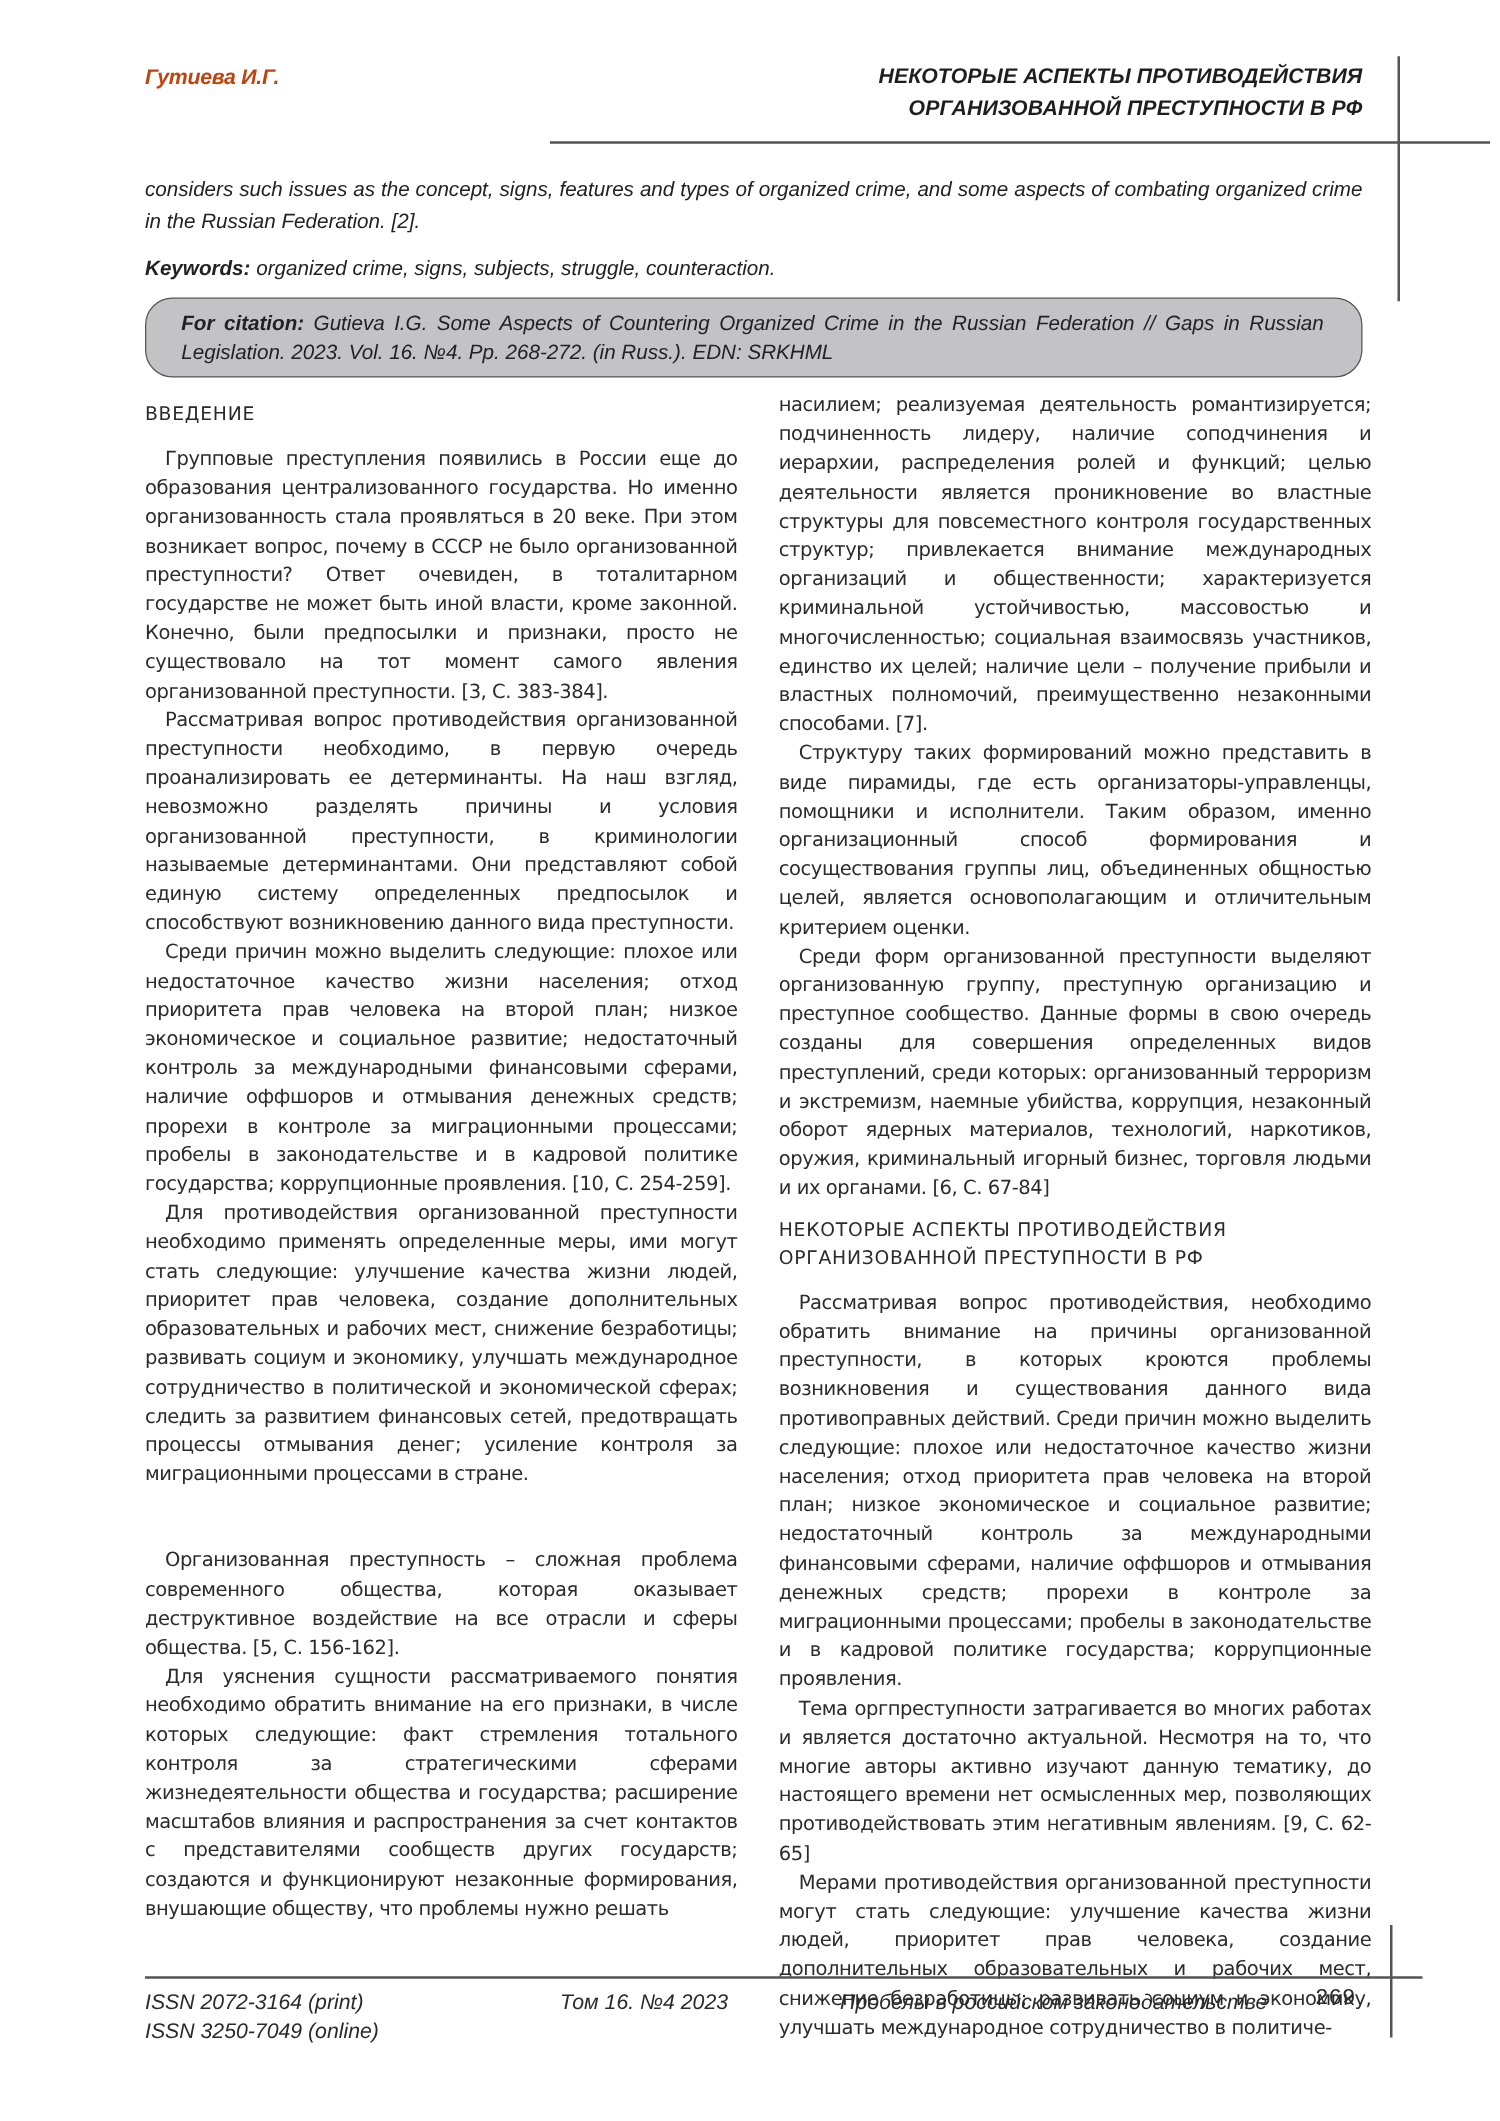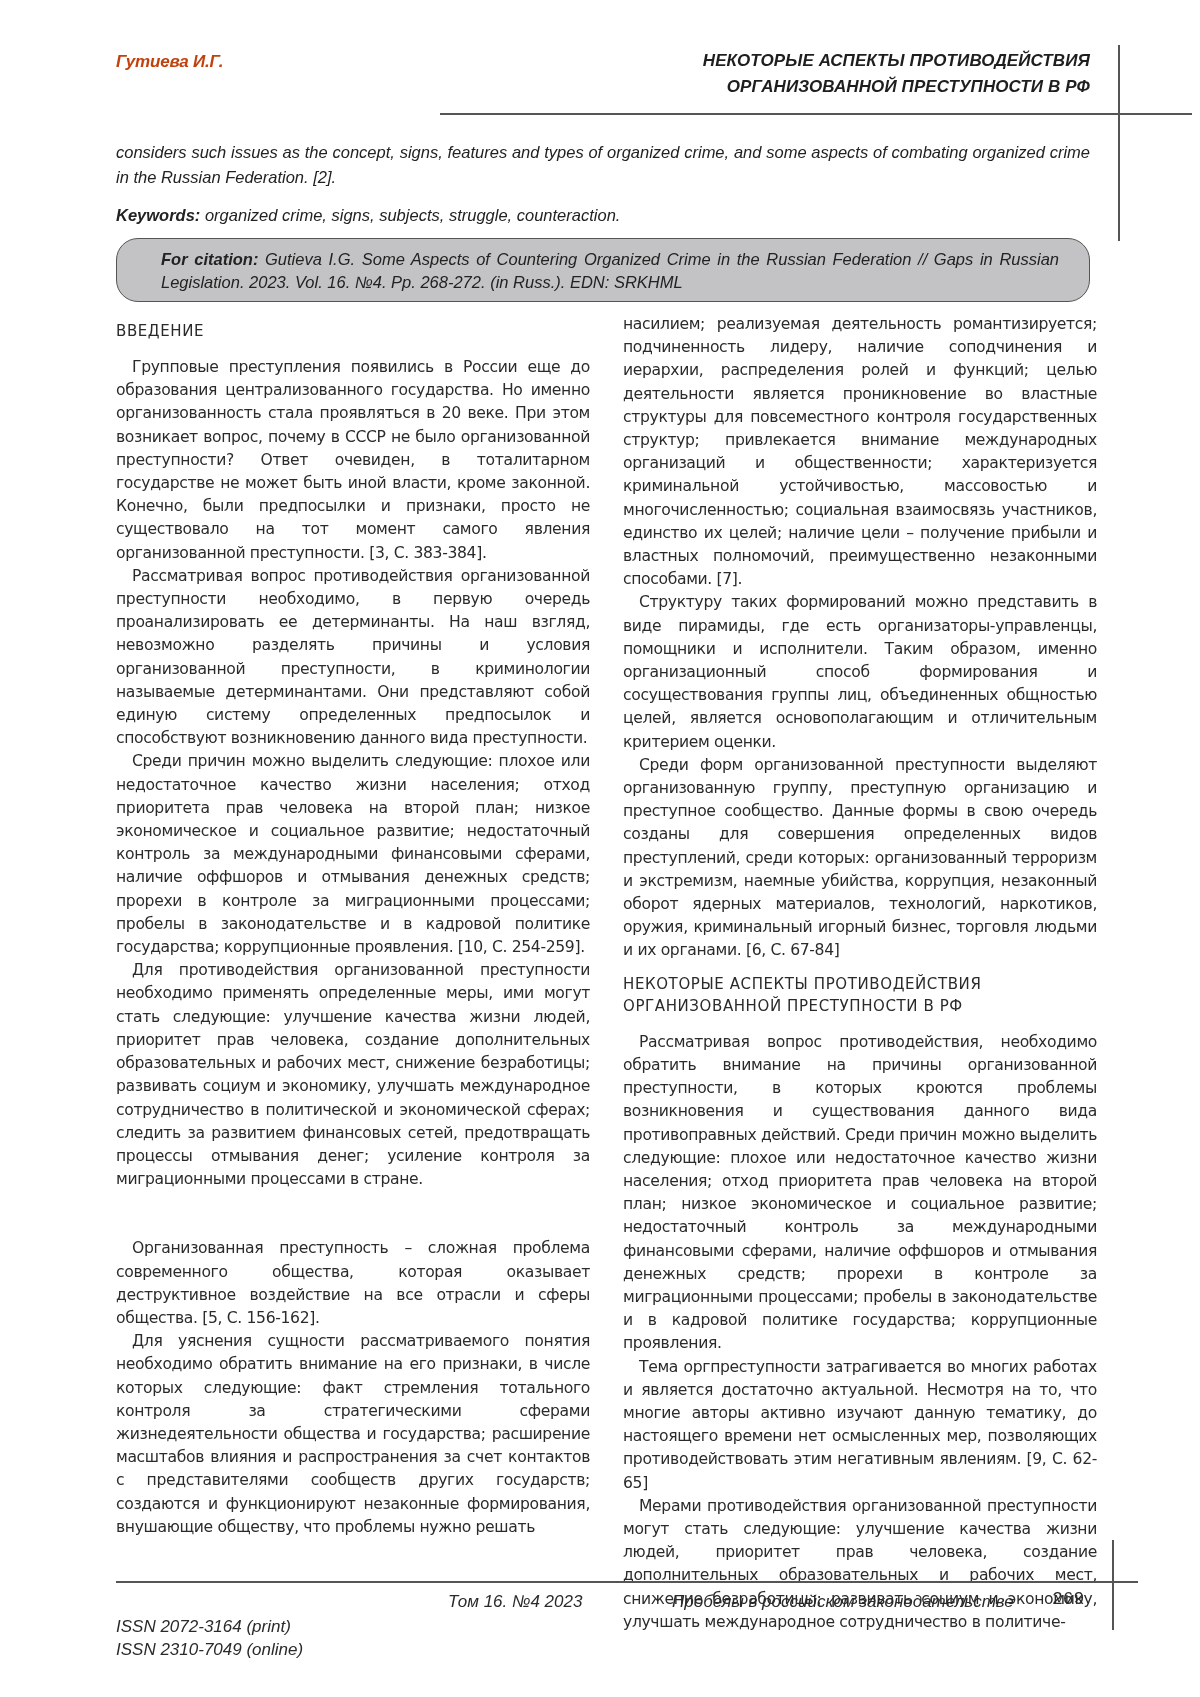--- a/index.html
+++ b/index.html
@@ -27,21 +27,21 @@
     }
     .keywords {
       left: 116px; top: 203px; width: 974px;
       font-family: "Liberation Sans", sans-serif; font-style: italic;
       font-size: 16.5px; line-height: 25px; color: #222;
     }
     .keywords b { font-weight: bold; }
     .citation {
       left: 116px; top: 238px; width: 974px; height: 64px; box-sizing: border-box;
       background: #c3c3c5; border: 1.5px solid #555; border-radius: 22px;
-      padding: 9px 30px 0 44px;
+      padding: 9px 30px 0 28px;
       font-family: "Liberation Sans", sans-serif; font-style: italic;
       font-size: 16.5px; line-height: 23px; color: #222; text-align: justify;
     }
     .citation b { font-weight: bold; }
 
     .col {
       width: 474px; font-size: 15.6px; line-height: 23.2px; color: #2b2b2b;
       font-family: "DejaVu Sans", sans-serif; letter-spacing: -0.35px;
     }
     .col-left { left: 116px; top: 320px; }
@@ -55,21 +55,21 @@
       letter-spacing: 0.6px; color: #2a2a2a; text-transform: uppercase;
       font-family: "DejaVu Sans", sans-serif;
     }
     .col h2.first { margin: 0 0 14px 0; }
     .col h2.mid { margin: 10px 0 14px 0; }
 
     .footer {
       font-family: "Liberation Sans", sans-serif; font-style: italic;
       font-size: 17px; line-height: 23px; color: #2a2a2a;
     }
-    .f-issn { left: 116px; top: 1590px; margin-top: 25px; }
+    .f-issn { left: 116px; top: 1590px; }
     .f-vol { left: 448px; top: 1590px; }
     .f-journal { left: 672px; top: 1590px; }
     .f-page { left: 1052px; top: 1588px; font-style: normal; font-family: Liberation Mono, monospace; font-size: 18px; }
   </style>
 </head>
 <body>
 
 <div class="abs hdr-author">Гутиева И.Г.</div>
 <div class="abs hdr-title">
   <div>НЕКОТОРЫЕ АСПЕКТЫ ПРОТИВОДЕЙСТВИЯ</div>
@@ -106,17 +106,17 @@
   </h2>
   <p>Рассматривая вопрос противодействия, необходимо обратить внимание на причины организованной преступности, в которых кроются проблемы возникновения и существования данного вида противоправных действий. Среди причин можно выделить следующие: плохое или недостаточное качество жизни населения; отход приоритета прав человека на второй план; низкое экономическое и социальное развитие; недостаточный контроль за международными финансовыми сферами, наличие оффшоров и отмывания денежных средств; прорехи в контроле за миграционными процессами; пробелы в законодательстве и в кадровой политике государства; коррупционные проявления.</p>
   <p>Тема оргпреступности затрагивается во многих работах и является достаточно актуальной. Несмотря на то, что многие авторы активно изучают данную тематику, до настоящего времени нет осмысленных мер, позволяющих противодействовать этим негативным явлениям. [9, С. 62-65]</p>
   <p>Мерами противодействия организованной преступности могут стать следующие: улучшение качества жизни людей, приоритет прав человека, создание дополнительных образовательных и рабочих мест, снижение безработицы; развивать социум и экономику, улучшать международное сотрудничество в политиче-</p>
 </div>
 
 <div class="abs hline" style="left:116px; top:1581px; width:1022px;"></div>
 <div class="abs vline" style="left:1112px; top:1540px; height:90px;"></div>
 <div class="abs footer f-issn">
   <div>ISSN 2072-3164 (print)</div>
-  <div>ISSN 2310-7049 (online)</div>
+  <div>ISSN 3250-7049 (online)</div>
 </div>
 <div class="abs footer f-vol">Том 16. №4 2023</div>
 <div class="abs footer f-journal">Пробелы в российском законодательстве</div>
 <div class="abs footer f-page">269</div>
 
 </body></html>

